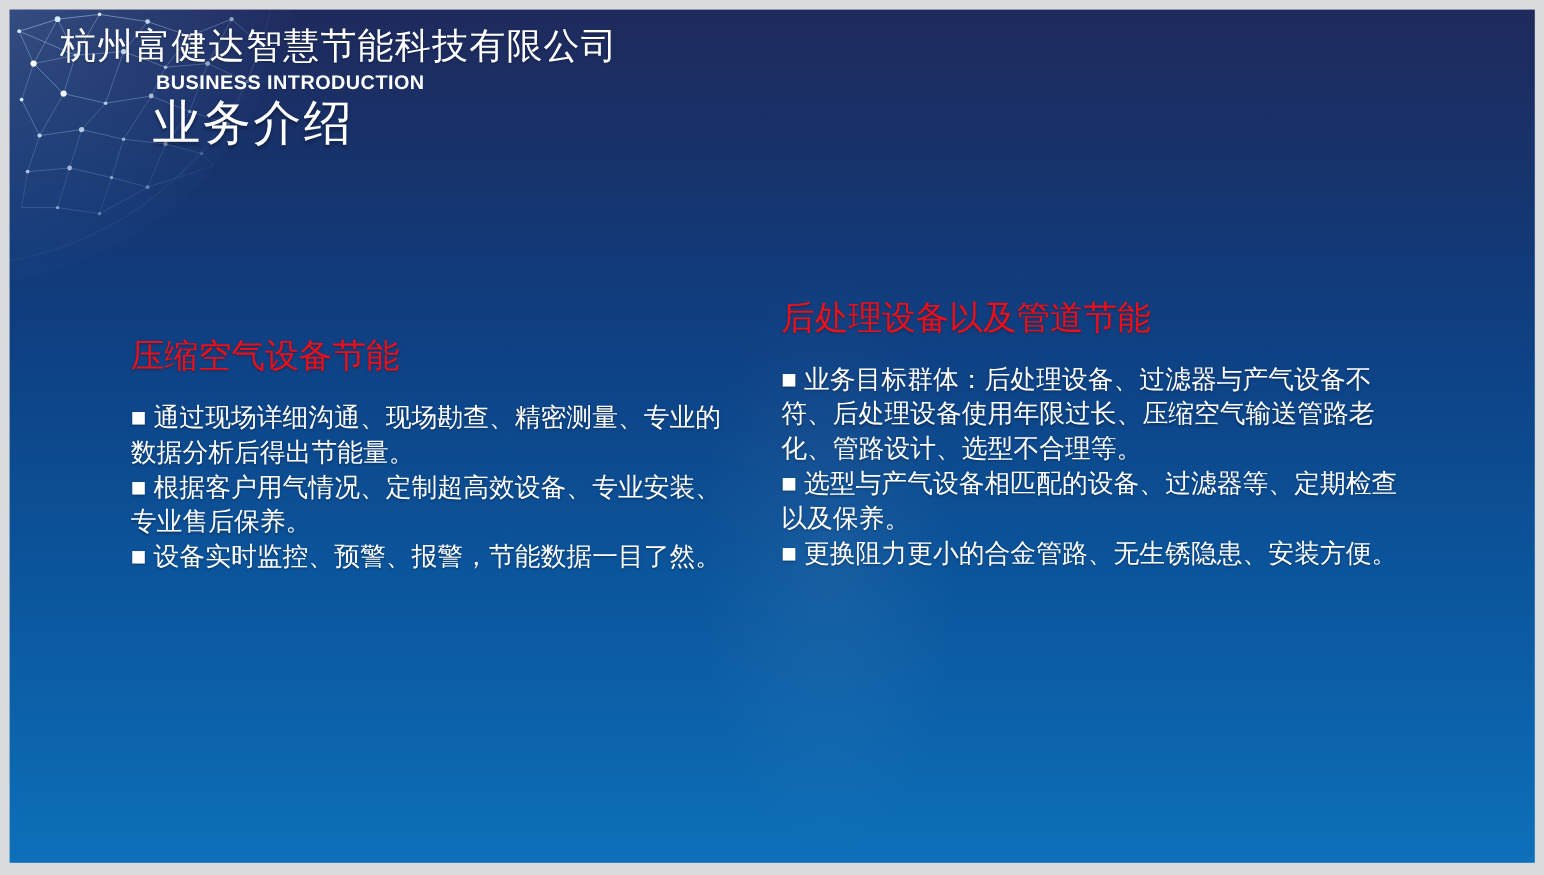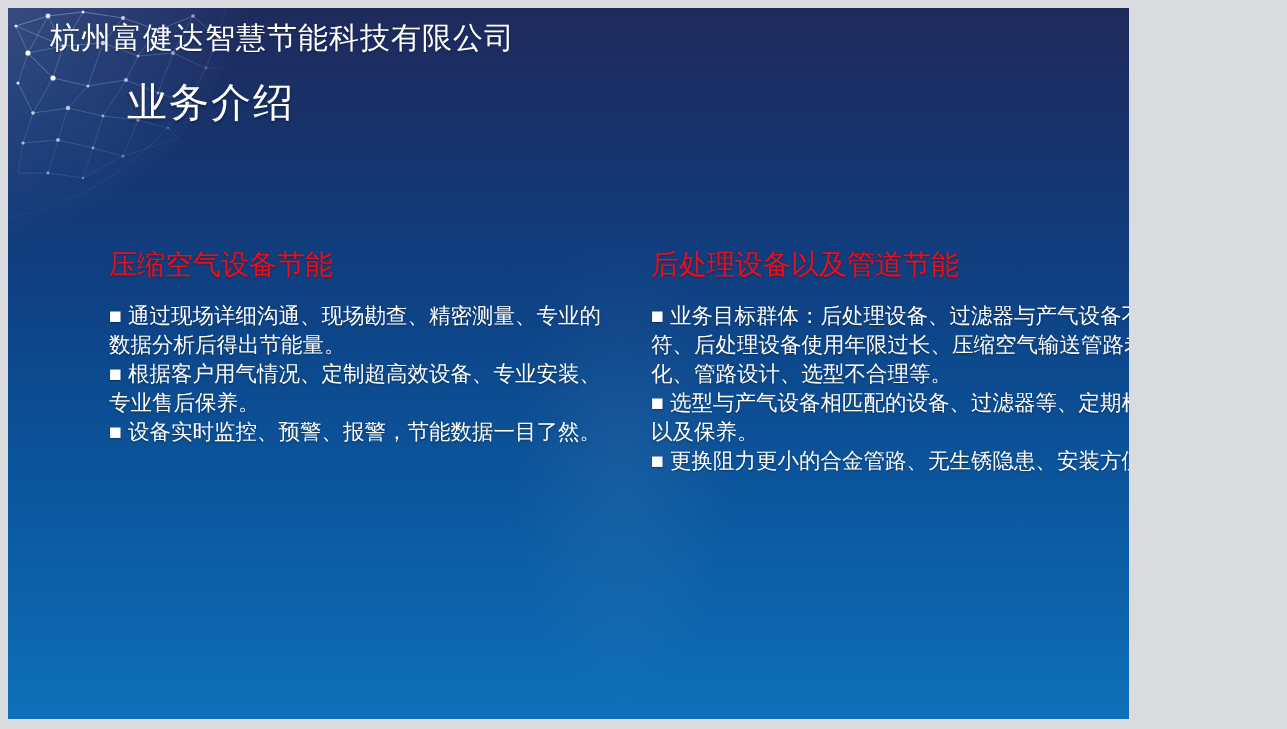--- a/index.html
+++ b/index.html
@@ -6,24 +6,23 @@
   body{
     width:1287px;height:729px;
     background:#d9dbde;
     box-sizing:border-box;
     padding:8px 8px 10px 8px;
     font-family:"Liberation Sans","DejaVu Sans",sans-serif;
     overflow:hidden;
   }
   .slide{
     position:relative;
-    width:1089px;height:711px;
+    width:1271px;height:711px;
     overflow:hidden;
     background:linear-gradient(180deg,#1f2a5c 0%,#17336c 18%,#0e4184 40%,#0b549b 65%,#0d70b9 100%);
-    padding-left:32px;
   }
   .slide::after{ 
     content:"";
     position:absolute;left:45%;top:30%;width:220px;height:70%;
     background:radial-gradient(ellipse at center, rgba(255,255,255,0.05), rgba(255,255,255,0) 70%);
     pointer-events:none;
   }
   .globe{
     position:absolute;left:0;top:0;width:250px;height:230px;
   }
@@ -42,21 +41,21 @@
     position:absolute;left:119px;top:67px;
     font-size:40px;font-weight:400;color:#ffffff;letter-spacing:2px;
     text-shadow:0 2px 3px rgba(0,0,0,.35);
     white-space:nowrap;
   }
   .columns{
     position:absolute;left:101px;top:238px;
     display:flex;gap:30px;align-items:flex-start;
   }
   .col{flex:0 0 auto;}
-  .col-left{width:512px;}
+  .col-left{width:512px;margin-top:32px;}
   .col-right{width:523px;}
   .section-heading{
     font-size:28px;line-height:38px;font-weight:400;
     color:#e8101a;
     margin:0 0 18px 0;
     text-shadow:0 1px 2px rgba(70,0,0,.45);
   }
   .bullets{
     font-size:21.5px;line-height:29px;color:#ffffff;
     text-shadow:0 1px 2px rgba(0,0,0,.38);
@@ -129,20 +128,21 @@
           <circle cx="50" cy="132" r="2.0"></circle>
           <circle cx="85" cy="140" r="1.4"></circle>
         <circle cx="115" cy="148" r="1.6"></circle>
           <circle cx="40" cy="165" r="1.4"></circle>
           <circle cx="75" cy="170" r="1.3"></circle>
       </g>
     </g>
   </svg>
 
   <div class="company">杭州富健达智慧节能科技有限公司</div>
+  <div class="sub-en">BUSINESS INTRODUCTION</div>
   <div class="title">业务介绍</div>
 
   <div class="columns">
 
     <div class="col col-left">
       <div class="section-heading">压缩空气设备节能</div>
       <div class="bullets">
         <div class="bullet">■ 通过现场详细沟通、现场勘查、精密测量、专业的数据分析后得出节能量。</div>
         <div class="bullet">■ 根据客户用气情况、定制超高效设备、专业安装、专业售后保养。</div>
         <div class="bullet">■ 设备实时监控、预警、报警，节能数据一目了然。</div>

